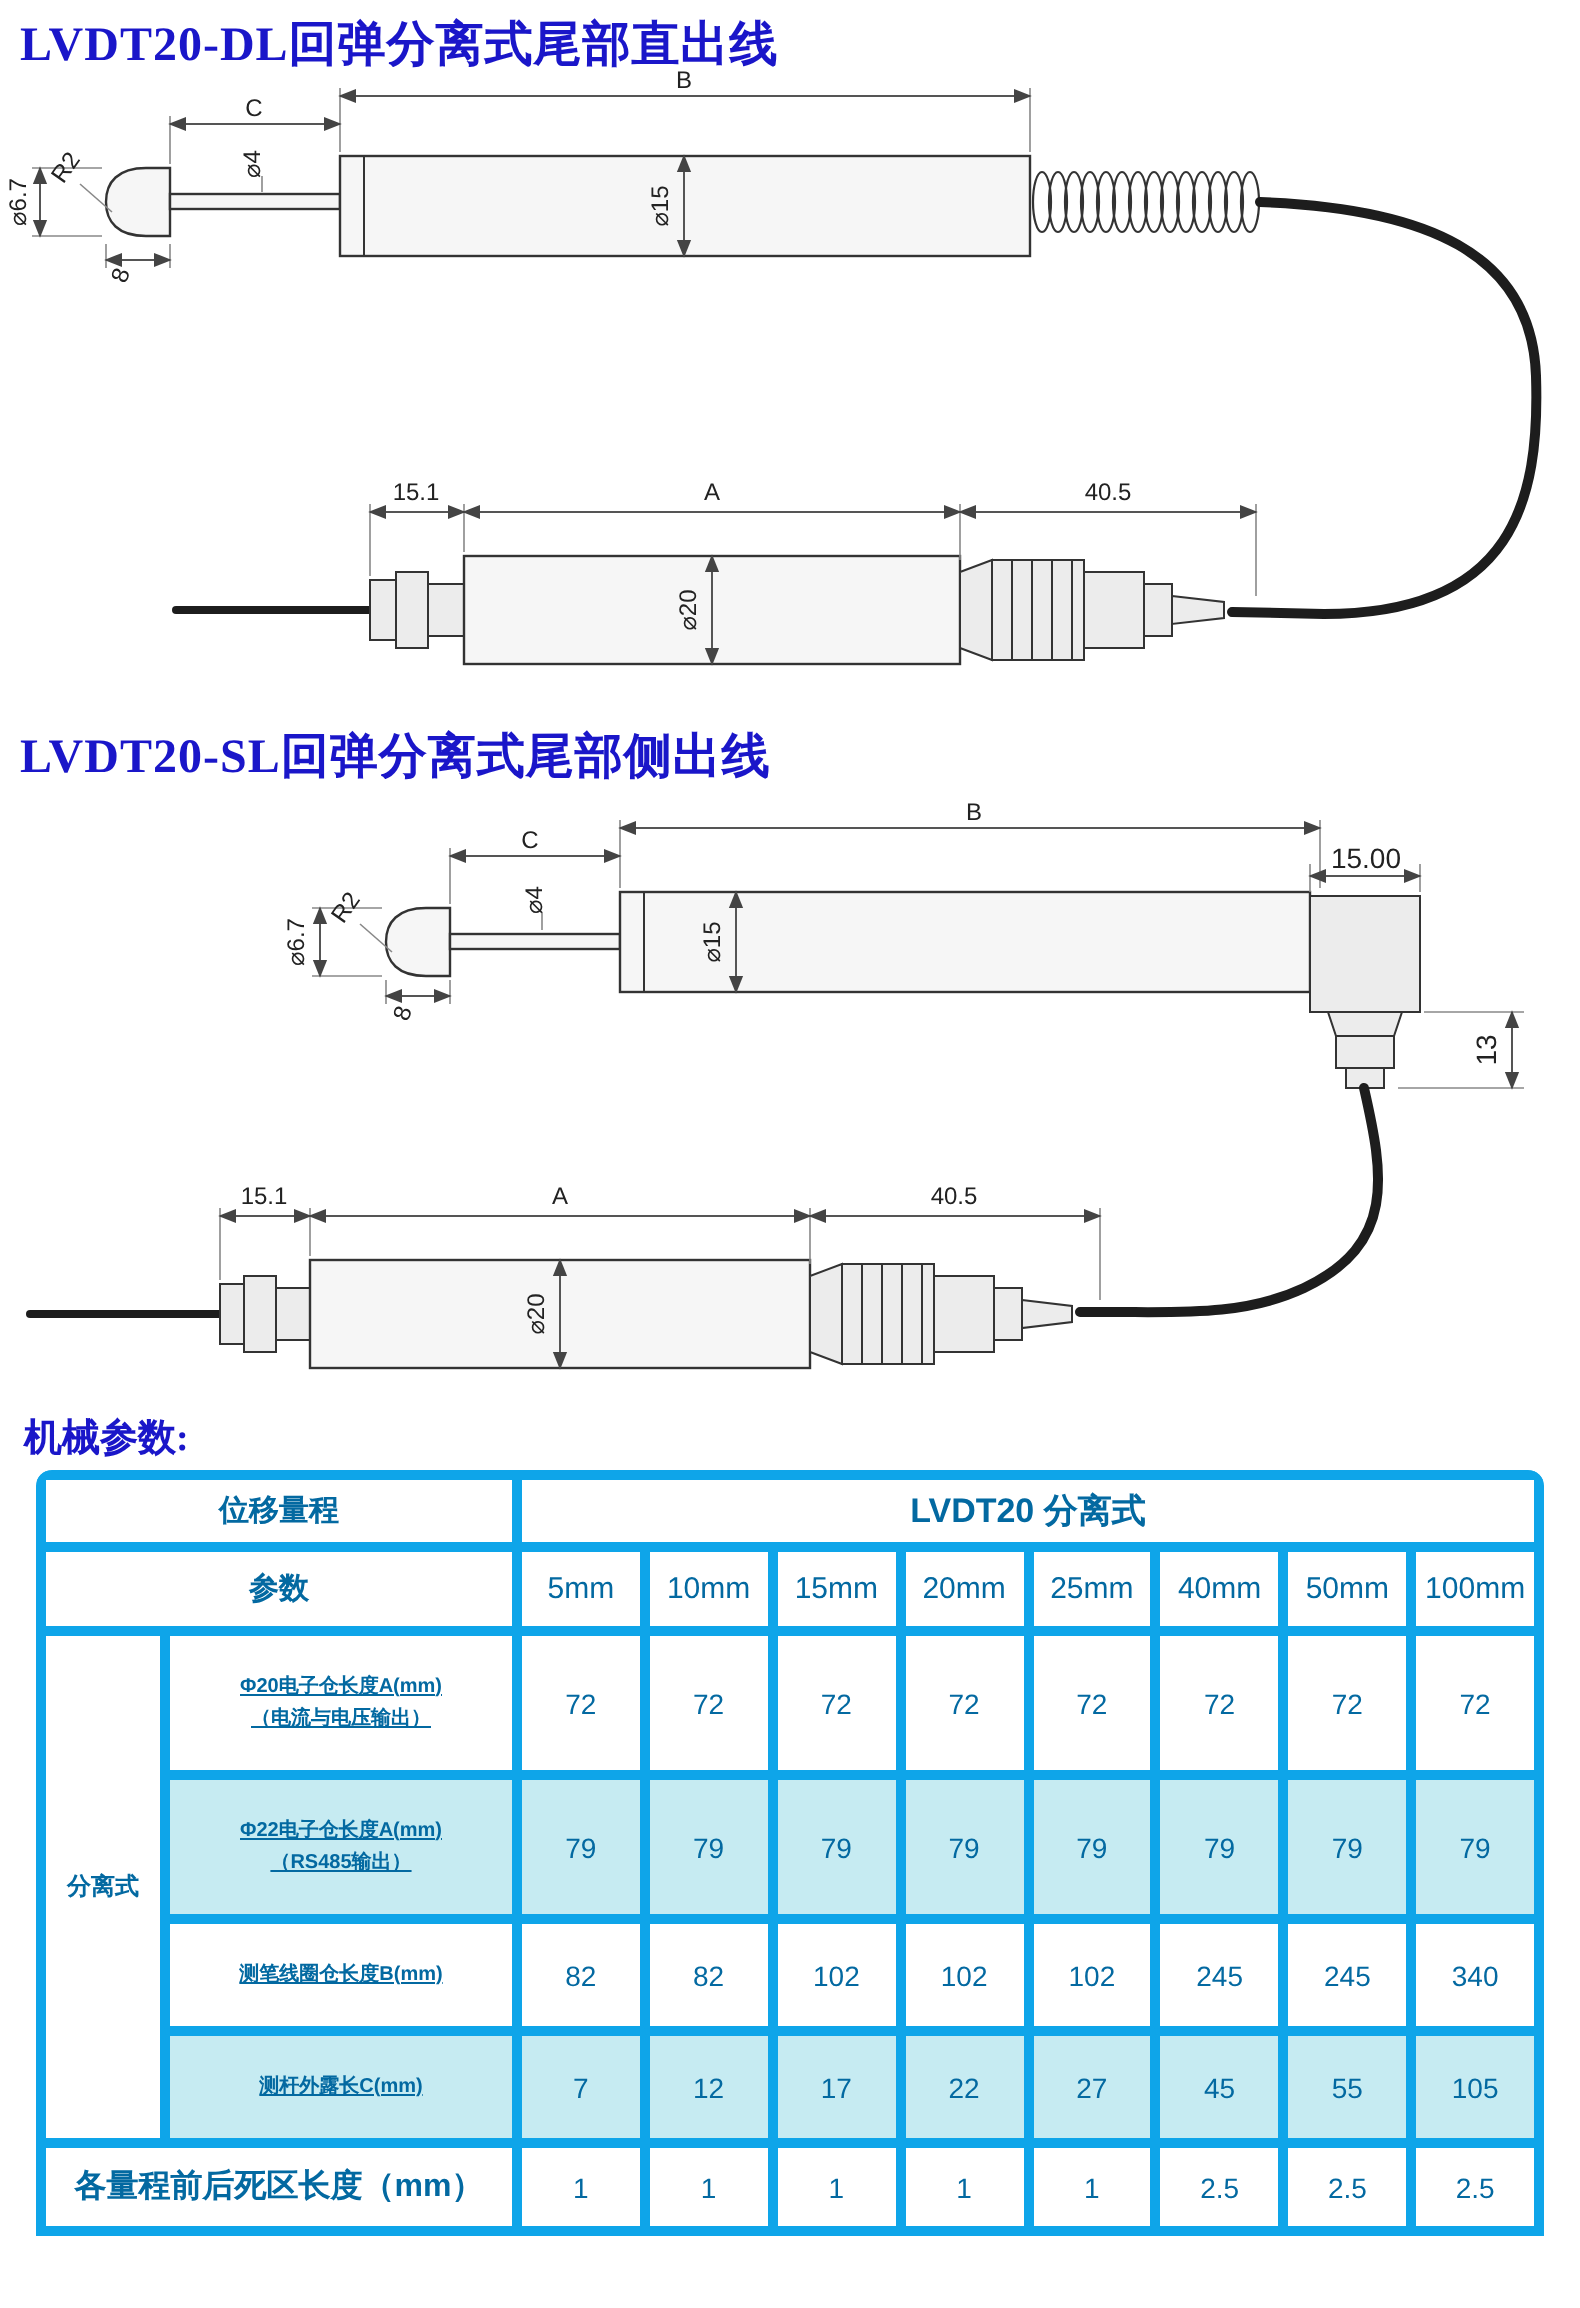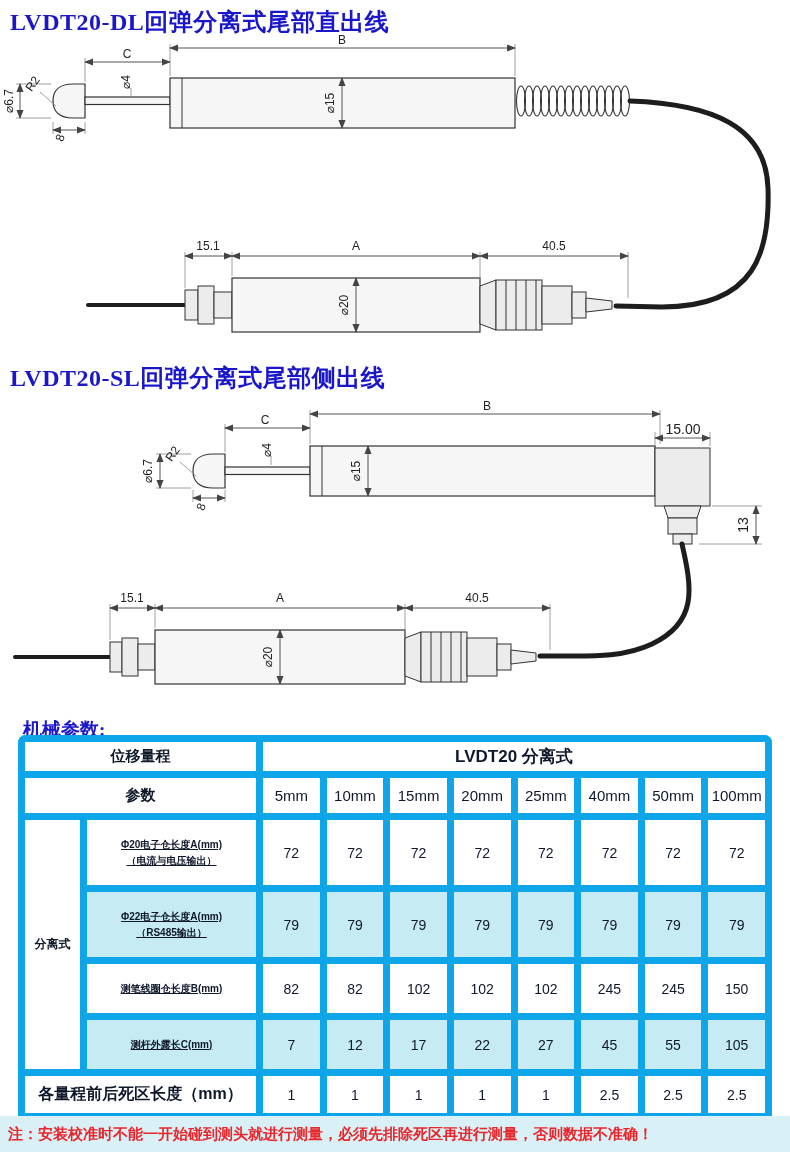--- a/index.html
+++ b/index.html
@@ -5,42 +5,42 @@
   :root{
     --title-blue:#1a16c9; --table-header-teal:#4db3c6; --table-header-teal-dark:#3fa9bf;
     --row-alt-cyan:#c6ebf2; --note-bg:#d8f0f6; --note-red:#e8262b;
   }
   html,body{margin:0;padding:0;background:#fff;}
   .page{position:relative;width:790px;height:1154px;background:#fff;overflow:hidden;
         font-family:"Liberation Sans",sans-serif;}
   .title{position:absolute;margin:0;font-family:"Liberation Serif",serif;font-weight:bold;
          font-size:24px;color:var(--title-blue,#1a16c9);letter-spacing:.5px;}
   .t1{left:10px;top:6px;} .t2{left:10px;top:362px;}
-  .mech{position:absolute;margin:15px;left:8px;top:702px;font-family:"Liberation Serif",serif;
+  .mech{position:absolute;margin:4px;left:8px;top:702px;font-family:"Liberation Serif",serif;
         font-weight:bold;font-size:19px;color:var(--title-blue,#1a16c9);}
   .draw{position:absolute;left:0;}
   .d1{top:26px;} .d2{top:392px;}
 
   
   .part{fill:#f6f6f6;stroke:#333;stroke-width:1.2;}
   .part2{fill:#ececec;stroke:#333;stroke-width:1;}
   .edge{stroke:#333;stroke-width:1;fill:none;}
   .dim{stroke:#555;stroke-width:1;fill:none;}
   .ext{stroke:#888;stroke-width:.8;fill:none;}
   .coil{fill:none;stroke:#333;stroke-width:1.1;}
   .cable{fill:none;stroke:#1d1d1d;stroke-width:5;stroke-linecap:round;}
   .cable2{fill:none;stroke:#1d1d1d;stroke-width:4;stroke-linecap:round;}
   .dtext{font:12px "Liberation Sans",sans-serif;fill:#222;text-anchor:middle;}
   .dtextL{font:14px "Liberation Sans",sans-serif;fill:#222;text-anchor:middle;}
 
   
   .twrap{position:absolute;left:18px;top:735px;width:754px;border-radius:8px 8px 0 0;overflow:hidden;}
   table.spec{border-collapse:collapse;table-layout:fixed;width:754px;background:#fff;}
-  table.spec td{border:7px solid #0ea5e9;text-align:center;vertical-align:middle;background:#fff;
-                color:#0f172a;padding:2px;}
+  table.spec td{border:5px solid #0ea5e9;text-align:center;vertical-align:middle;background:#fff;
+                color:#0369a1;padding:2px;}
   .hr1{height:36px;} .hr2{height:42px;} .rA{height:72px;} .rB{height:56px;padding-left:16px;} .fr{height:44px;}
   td.th1{background:var(--table-header-teal,#4db3c6);color:#fff;font-weight:bold;font-size:15px;
          border-color:#7fcadb;}
   td.th1b{background:var(--table-header-teal-dark,#3fa9bf);color:#fff;font-weight:bold;font-size:17px;
           border-color:#7fcadb;}
   td.thr{font-size:15px;color:#111;}
   td.group{font-weight:bold;font-size:12px;text-align:left;padding-left:7px;}
   td.param{font-weight:bold;font-size:10px;text-align:left;padding:4px 6px;line-height:1.6;text-decoration:underline;}
   td.param span{display:block;}
   td.val{font-size:14px;}
@@ -288,21 +288,21 @@
           <td class="param">
             <span>测笔线圈仓长度B(mm)</span>
           </td>
           <td class="val">82</td>
           <td class="val">82</td>
           <td class="val">102</td>
           <td class="val">102</td>
           <td class="val">102</td>
           <td class="val">245</td>
           <td class="val">245</td>
-          <td class="val">150</td>
+          <td class="val">340</td>
         </tr>
         <tr class="rB alt">
           <td class="param">
             <span>测杆外露长C(mm)</span>
           </td>
           <td class="val">7</td>
           <td class="val">12</td>
           <td class="val">17</td>
           <td class="val">22</td>
           <td class="val">27</td>
@@ -318,15 +318,14 @@
           <td class="val">1</td>
           <td class="val">1</td>
           <td class="val">2.5</td>
           <td class="val">2.5</td>
           <td class="val">2.5</td>
         </tr>
       </tbody>
     </table>
   </div>
 
-  <div class="note">注：安装校准时不能一开始碰到测头就进行测量，必须先排除死区再进行测量，否则数据不准确！</div>
 
 </div>
 
 </body></html>

